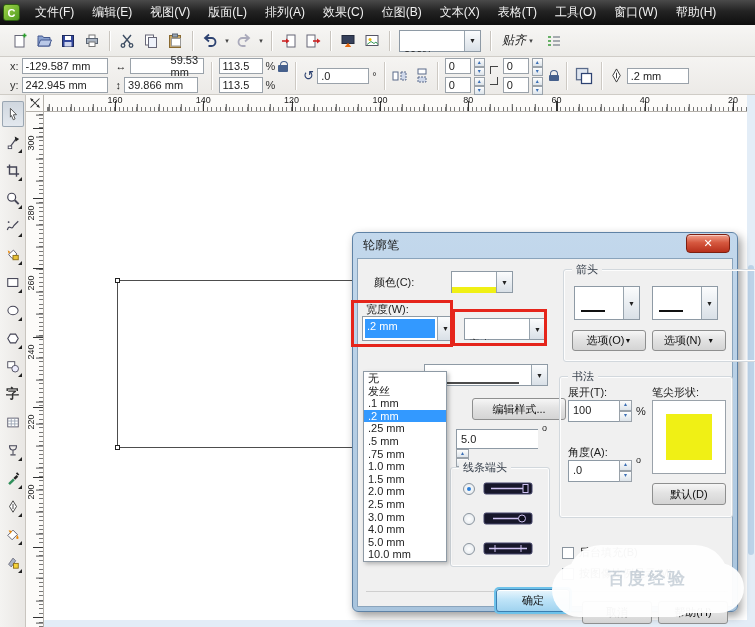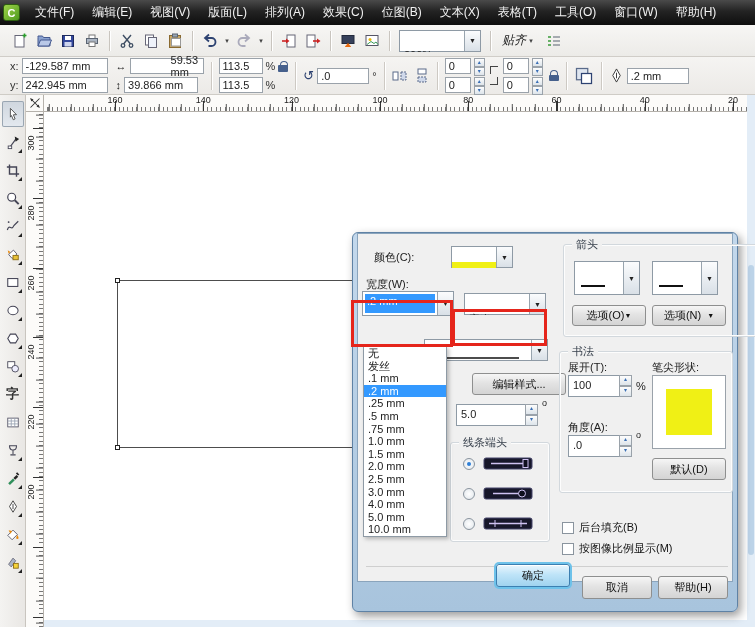--- a/index.html
+++ b/index.html
@@ -537,20 +537,21 @@
       <span class="node" style="left:-3px;top:-3px;"></span>
       <span class="node" style="left:-3px;bottom:-3px;"></span>
     </div>
   </div>
   <div id="vscroll">
       <div class="thumb"></div>
     </div>
   <div id="hscroll"></div>
 
   <div id="dialog">
+    <div id="dialog-title">轮廓笔</div>
     <div id="dialog-close">
         <span>✕</span>
       </div>
     <div id="dialog-client">
 
       <span class="dlg-label" style="left:16px;top:16px;">颜色(C):</span>
       <div class="combo" style="position:absolute;left:93px;top:12px;width:62px;">
         <div class="combo-text" style="background:#f0f015;"></div>
         <div class="combo-btn">▼</div>
       </div>
@@ -574,21 +575,21 @@
 
       <div class="combo" style="position:absolute;left:66px;top:105px;width:124px;">
         <div class="combo-text style-line">
           <svg width="92" height="6" viewBox="0 0 92 6">
               <line x1="2" y1="3" x2="90" y2="3" stroke="#111" stroke-width="1.6"></line>
             </svg>
         </div>
         <div class="combo-btn">▼</div>
       </div>
       <div class="btn" style="position:absolute;left:114px;top:139px;width:94px;height:22px;">编辑样式...</div>
-      <div class="spinfield" style="left:98px;top:170px;width:82px;">
+      <div class="spinfield" style="left:98px;top:170px;width:82px;flex-direction:column;">
         <div class="val">5.0</div>
         <span class="spin">
             <span>▴</span>
             <span>▾</span>
           </span>
       </div>
       <span class="dlg-label" style="left:184px;top:164px;font-size:9px;">o</span>
 
       <div class="group" style="left:92px;top:208px;width:100px;height:100px;">
         <span class="legend">线条端头</span>
@@ -706,13 +707,16 @@
           <div class="dd-item">4.0 mm</div>
           <div class="dd-item">5.0 mm</div>
           <div class="dd-item">10.0 mm</div>
         </div>
     </div>
   </div>
 
   <div class="anno" style="left:351px;top:300px;width:102px;height:47px;"></div>
   <div class="anno" style="left:452px;top:309px;width:95px;height:37px;"></div>
 
+  <div id="watermark">
+    <span>百度经验</span>
+  </div>
 </div>
 
 </body></html>

